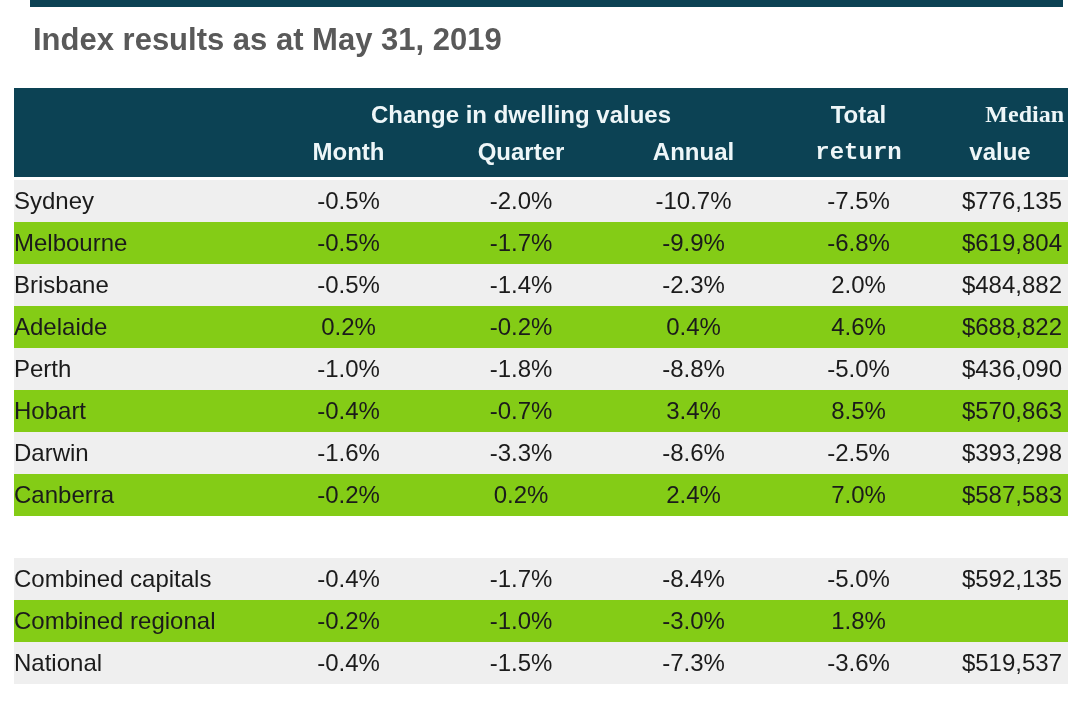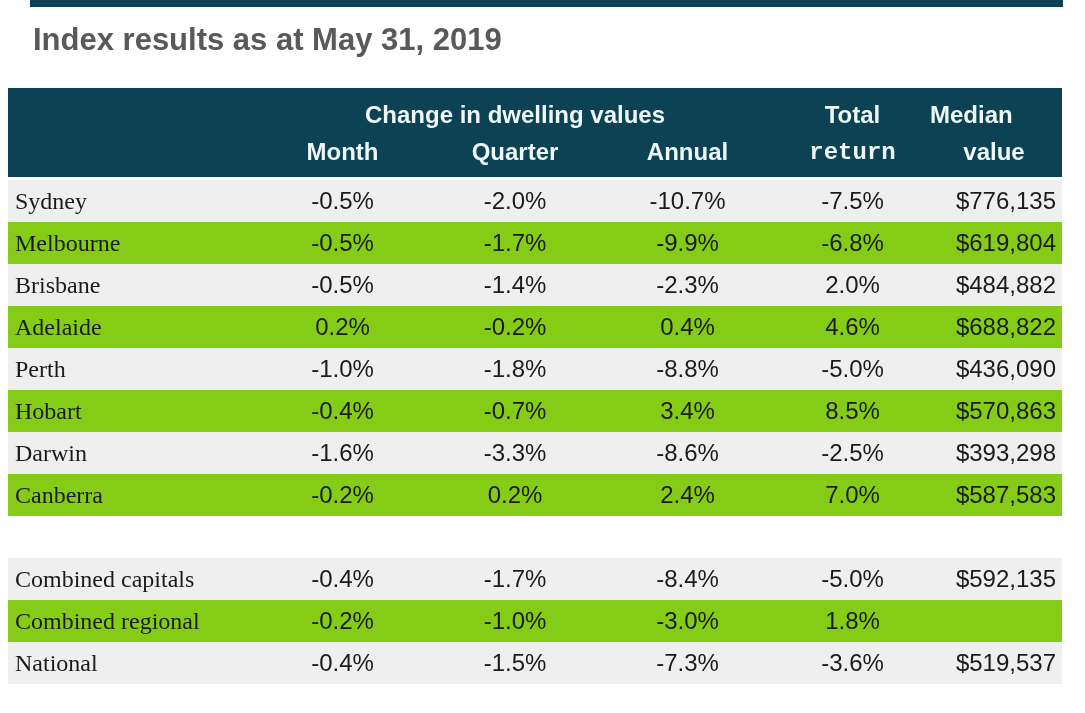--- a/index.html
+++ b/index.html
@@ -16,52 +16,52 @@
     background: var(--header-bg, #0c4254);
   }
 
   .page-title {
     position: absolute; left: 33px; top: 22px;
     font-size: 31px; font-weight: bold;
     color: var(--title-color, #595959);
   }
 
   .results-table {
-    position: absolute; left: 8px; top: 88px; width: 1054px;
+    position: absolute; left: 14px; top: 88px; width: 1054px;
     color: var(--text-color, #1b1b1b);
   }
 
   .thead {
     display: grid;
     grid-template-columns: 247px 175px 170px 175px 155px 132px;
     grid-template-rows: 47px 42px;
     background: var(--header-bg, #0c4254);
     color: var(--header-text, #eef6f8);
     font-weight: bold; font-size: 24px;
   }
   .h-group   { grid-row: 1; grid-column: 2 / 5; text-align: center; align-self: center; padding-top: 6px; }
   .h-total1  { grid-row: 1; grid-column: 5; text-align: center; align-self: center; padding-top: 6px; }
-  .h-median1 { grid-row: 1; grid-column: 6; text-align: left; align-self: center; padding-top: 6px; padding-right: 4px; }
+  .h-median1 { grid-row: 1; grid-column: 6; text-align: right; align-self: center; padding-top: 6px; padding-right: 4px; font-family: Liberation Serif, serif; }
   .h-month   { grid-row: 2; grid-column: 2; text-align: center; align-self: center; padding-bottom: 8px; }
   .h-quarter { grid-row: 2; grid-column: 3; text-align: center; align-self: center; padding-bottom: 8px; }
   .h-annual  { grid-row: 2; grid-column: 4; text-align: center; align-self: center; padding-bottom: 8px; }
   .h-total2  { grid-row: 2; grid-column: 5; text-align: center; align-self: center; padding-bottom: 8px; font-family: Liberation Mono, monospace; }
   .h-median2 { grid-row: 2; grid-column: 6; text-align: center; align-self: center; padding-bottom: 8px; padding-right: 4px; }
 
   .tbody { margin-top: 3px; }
   .row {
     display: grid;
     grid-template-columns: 247px 175px 170px 175px 155px 132px;
     height: 42px; line-height: 42px;
     font-size: 24px;
     background: #84cc16;
   }
   .row.shaded { background: var(--stripe, #efefef); }
   .spacer { height: 42px; background: #ffffff; }
-  .cell-name   { padding-left: 7px; white-space: nowrap; font-family: Liberation Serif, serif; }
+  .cell-name   { white-space: nowrap; }
   .cell-num    { text-align: center; }
   .cell-median { text-align: right; padding-right: 6px; }
 </style>
 </head>
 <body>
 
 <div class="page">
   <div class="top-accent-bar"></div>
   <div class="page-title">Index results as at May 31, 2019</div>
 

